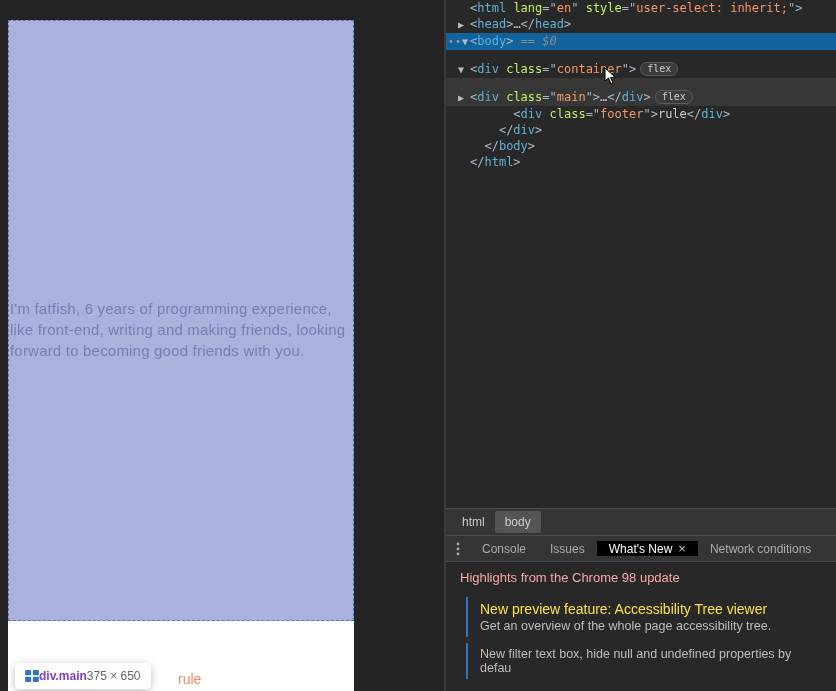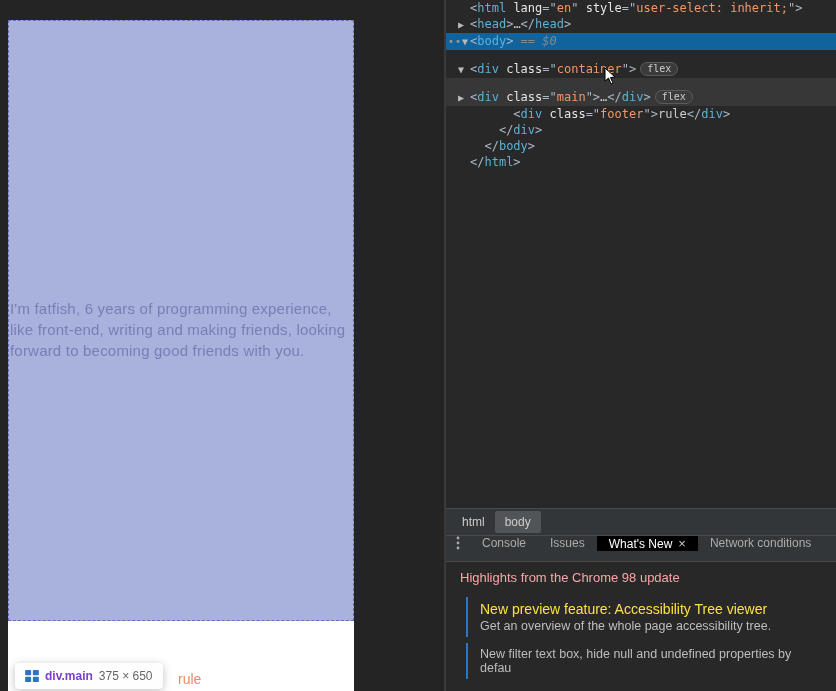--- a/index.html
+++ b/index.html
@@ -44,21 +44,20 @@
   .element-tooltip {
     position: absolute;
     left: 7px;
     bottom: 15px;
     background: #fefefe;
     border-radius: 4px;
     box-shadow: 0 2px 8px rgba(0,0,0,0.25);
     padding: 6px 10px;
     display: flex;
     align-items: center;
-    gap: 6px;
     font-family: -apple-system, Helvetica, Arial, sans-serif;
     font-size: 12px;
   }
   .tooltip-icon {
     width: 14px; height: 12px;
     display: inline-block;
   }
   .tooltip-selector { color: #7d3ecf; font-weight: 600; }
   .tooltip-dims { color: #666; }
   .footer-text-peek {
@@ -86,21 +85,21 @@
   .dom-line.selected-line { background: #10639c; }
   .dom-line.hover-line { background: #373737; }
   .gutter {
     display:inline-flex; width:24px; color:#888;
     align-items:center; justify-content:flex-end; padding-right:2px;
   }
   .tri { cursor:pointer; font-size:10px; display:inline-block; width:10px; color:#bbb; }
   .dots3 { color:#999; font-size:10px; letter-spacing:1px; }
   .punct  { color: #a9b7c6; }
   .tag    { color: #5db0d7; }
-  .attr   { color: #e5e5e5; text-align: center; }
+  .attr   { color: #bef264; text-align: center; }
   .str    { color: #f29766; }
   .eqvar  { color: #888; font-style: italic; }
   .ellip  { color: #ccc; }
   .badge-flex {
     display:inline-block;
     background:#3b3b3b;
     border:1px solid #5b5b5b;
     border-radius:8px;
     color:#ccc;
     font-size:10px;
@@ -131,21 +130,21 @@
     padding:4px 10px;
     color:#ccc;
   }
   .crumb.active { background:#525558; border-radius:2px; }
 
   
   .drawer-tabs {
     position:absolute;
     left:446px; right:0; top:536px; height:26px;
     background:#333638;
-    display:flex; align-items:flex-start;
+    display:flex; align-items:center;
     font-family: -apple-system, Helvetica, Arial, sans-serif;
     font-size:12px;
     border-bottom:1px solid #4a4a4a;
   }
   .drawer-kebab {
     width:24px; display:flex; align-items:center; justify-content:center;
     color:#aaa;
   }
   .drawer-tab {
     padding:0 12px;

